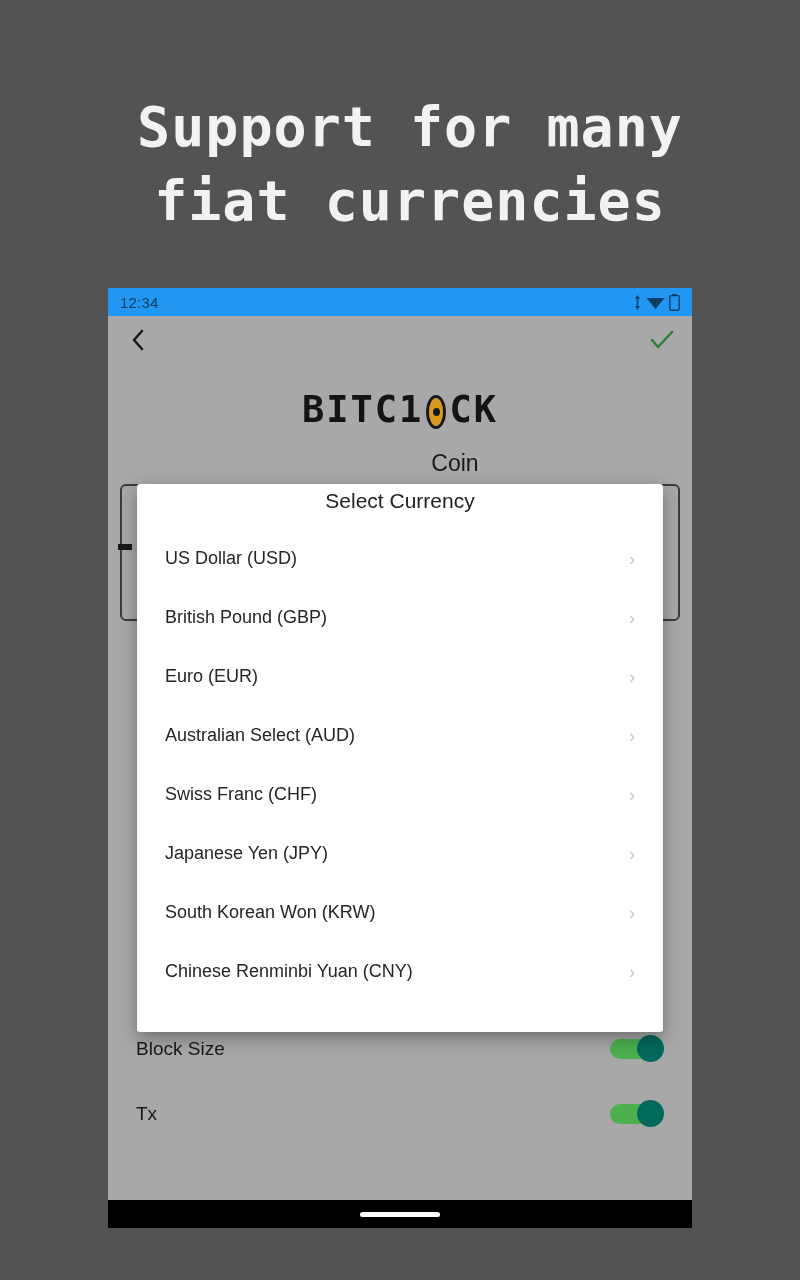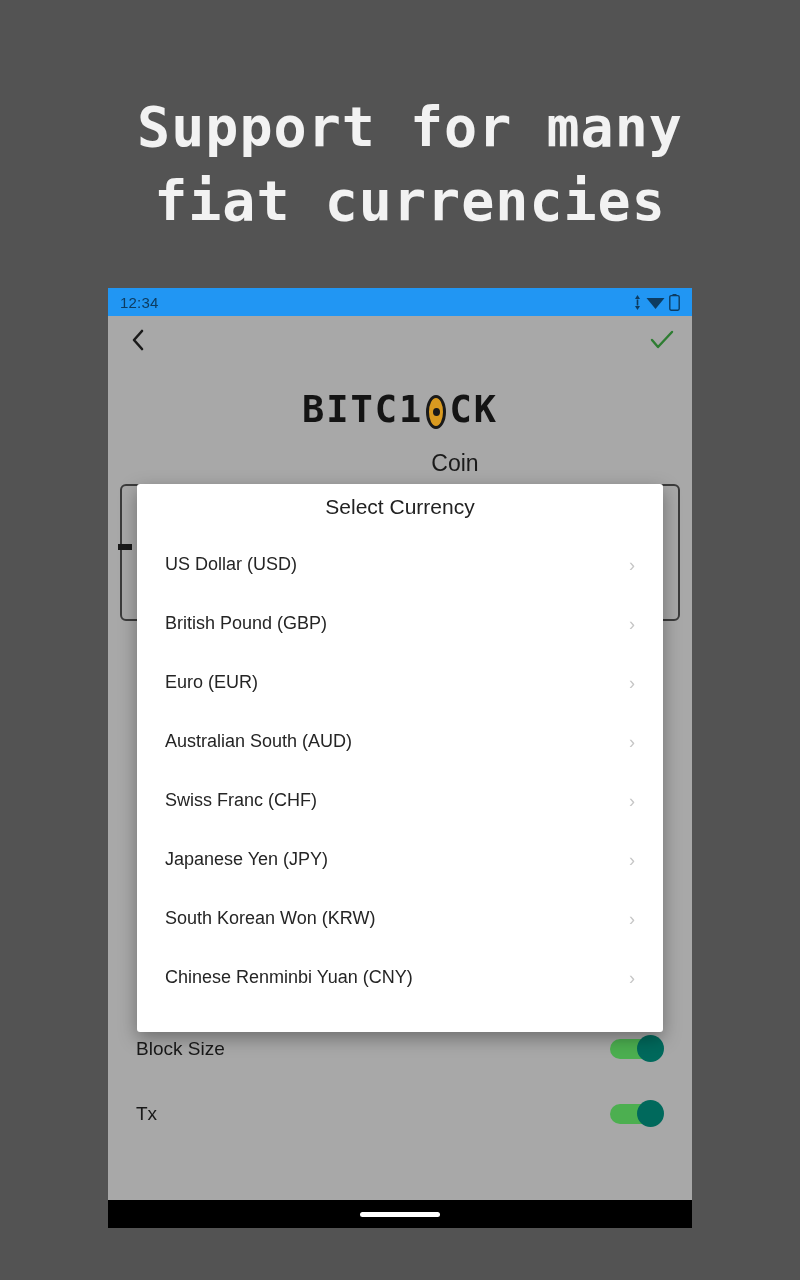--- a/index.html
+++ b/index.html
@@ -216,21 +216,21 @@
     height: 548px;
     background: #ffffff;
     border-radius: 3px;
     box-shadow: 0 6px 18px rgba(0,0,0,0.35);
     overflow: hidden;
   }
   .dialog-title {
     text-align: center;
     font-size: 21px;
     color: #222;
-    padding-top: 11px;
+    padding-top: 5px;
     padding-bottom: 10px;
   }
   .currency-list {
     padding-top: 6px;
   }
   .currency-item {
     height: 59px;
     display: flex;
     align-items: center;
     justify-content: space-between;
@@ -331,21 +331,21 @@
       </div>
       <div class="currency-item">
         <span class="currency-label">British Pound (GBP)</span>
         <span class="chev">›</span>
       </div>
       <div class="currency-item">
         <span class="currency-label">Euro (EUR)</span>
         <span class="chev">›</span>
       </div>
       <div class="currency-item">
-        <span class="currency-label">Australian South (AUD)</span>
+        <span class="currency-label">Australian Select (AUD)</span>
         <span class="chev">›</span>
       </div>
       <div class="currency-item">
         <span class="currency-label">Swiss Franc (CHF)</span>
         <span class="chev">›</span>
       </div>
       <div class="currency-item">
         <span class="currency-label">Japanese Yen (JPY)</span>
         <span class="chev">›</span>
       </div>

